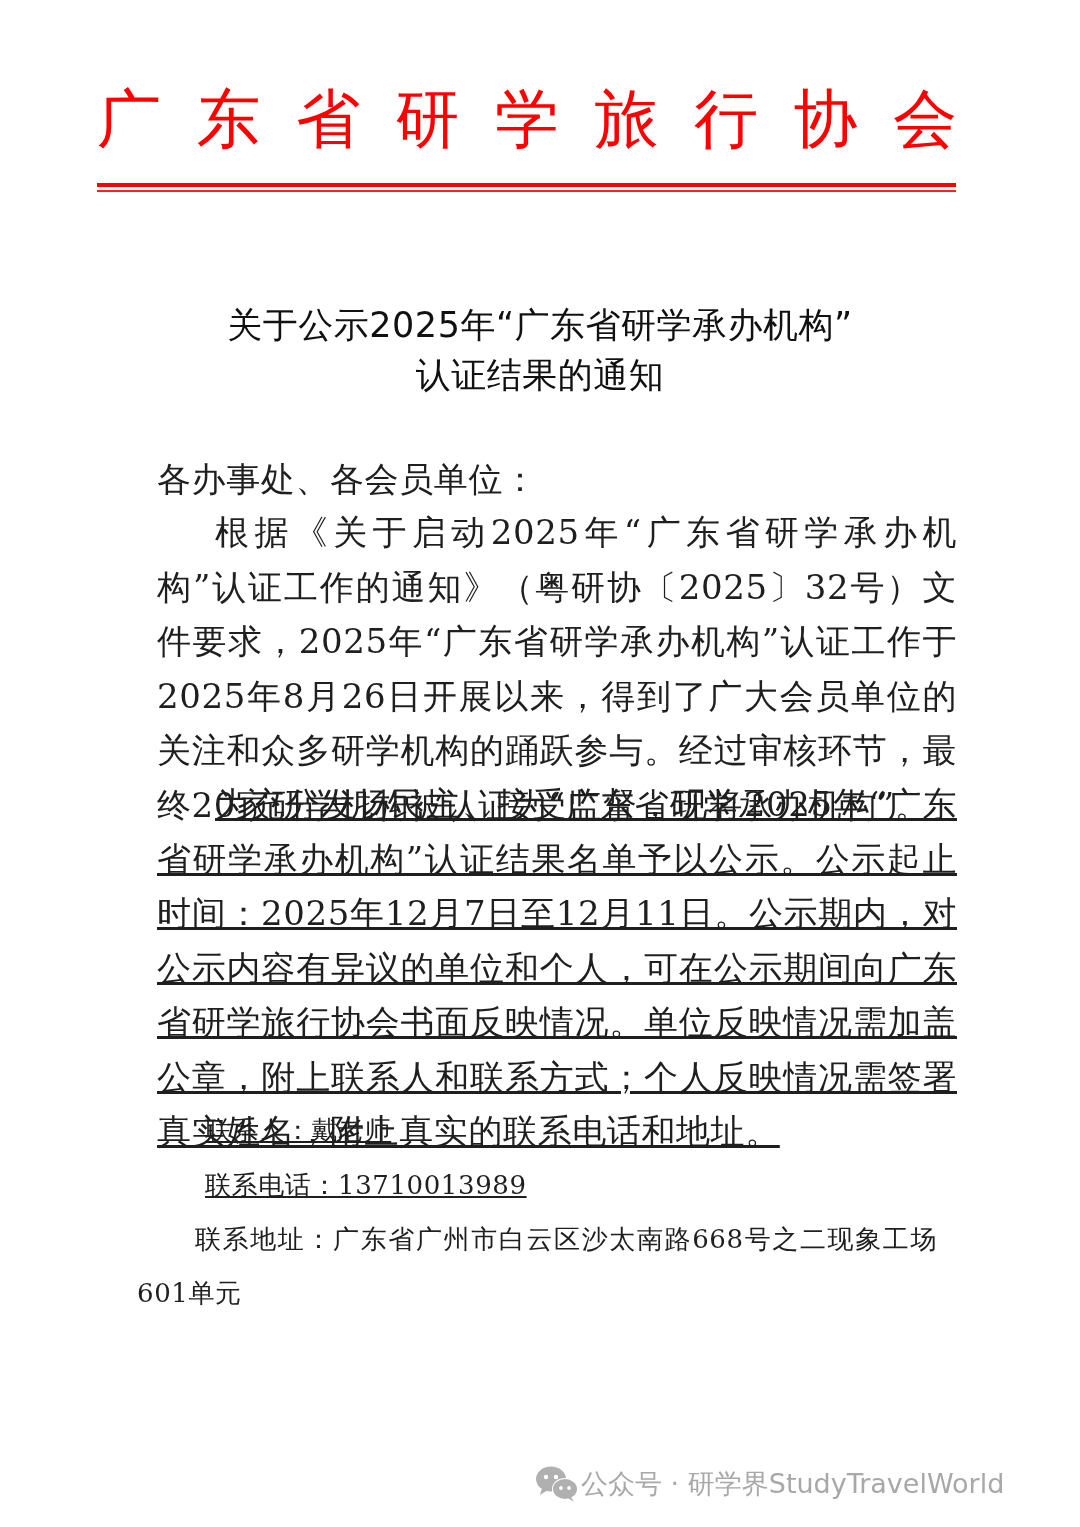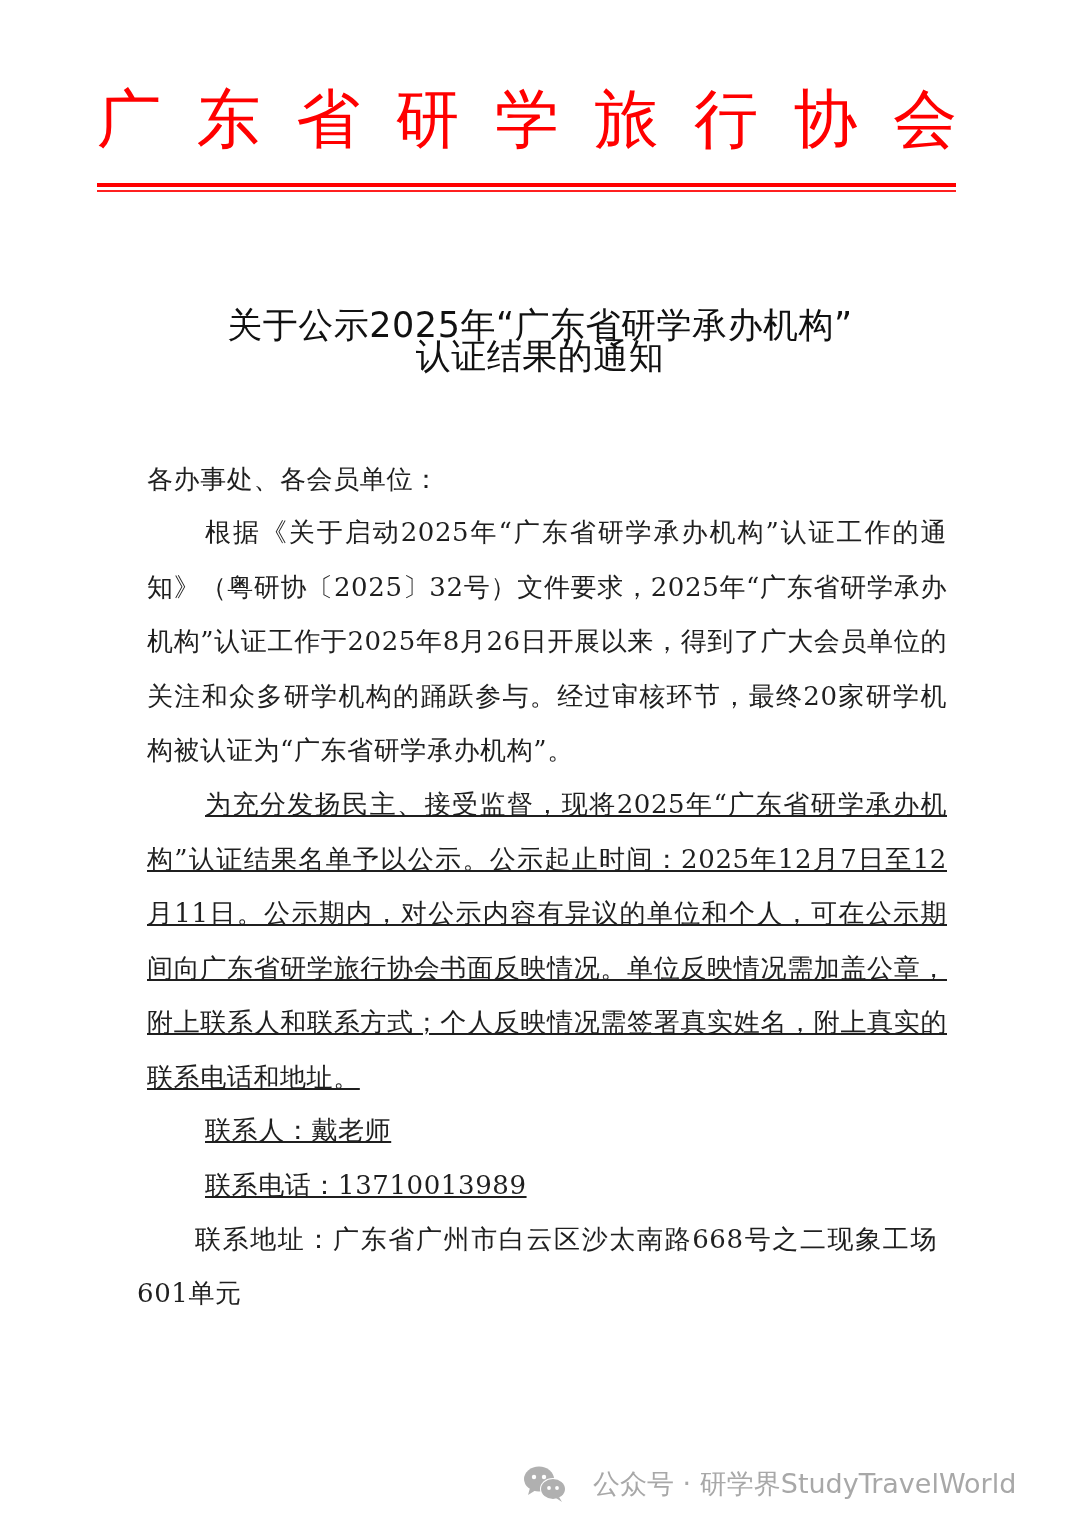--- a/index.html
+++ b/index.html
@@ -17,38 +17,38 @@
   }
   .rule-thick { position: absolute; left: 97px; top: 183px; width: 859px; height: 4px; background: #ff0000; }
   .rule-thin  { position: absolute; left: 97px; top: 190px; width: 859px; height: 2px; background: #ff2020; }
 
   .doc-title {
     position: absolute; left: 0; width: 1080px; text-align: center;
     font-family: "DejaVu Sans", "Liberation Sans", sans-serif; font-weight: normal;
     font-size: 35px; color: #111; letter-spacing: 0.5px;
   }
   .doc-title.l1 { top: 302px; }
-  .doc-title.l2 { top: 333px; }
+  .doc-title.l2 { top: 352px; }
 
   .body-text {
-    position: absolute; left: 147px; width: 800px;
-    font-size: 26px; line-height: 54.5px; color: #1f1f1f;
+    position: absolute; left: 157px; width: 800px;
+    font-size: 34px; line-height: 54.5px; color: #1f1f1f;
     text-align: justify; letter-spacing: 0.6px;
   }
   .salutation { top: 452px; }
   .para1 { top: 505px; text-indent: 58px; }
   .para2 { top: 777px; text-indent: 58px; text-decoration: underline; }
   .contact { position: absolute; left: 205px; font-size: 26px; line-height: 54px; color: #1f1f1f; letter-spacing: 0.6px; }
   .c1 { top: 1103px; text-decoration: underline; }
   .c2 { top: 1158px; text-decoration: underline; }
   .c3 { top: 1212px; left: 137px; width: 800px; text-indent: 58px; text-align: justify; line-height: 54px; }
 
   .watermark {
-    position: absolute; left: 523px; top: 1462px; height: 44px;
-    display: flex; align-items: center; gap: 26px;
+    position: absolute; left: 535px; top: 1462px; height: 44px;
+    display: flex; align-items: center; gap: 2px;
     font-family: "DejaVu Sans", "Liberation Sans", sans-serif; font-size: 27px; color: #a8a8a8;
   }
   .wechat-icon { width: 44px; height: 38px; position: relative; }
 </style>
 </head>
 <body>
 
 <div class="letterhead">
   <span>广</span>
   <span>东</span>

